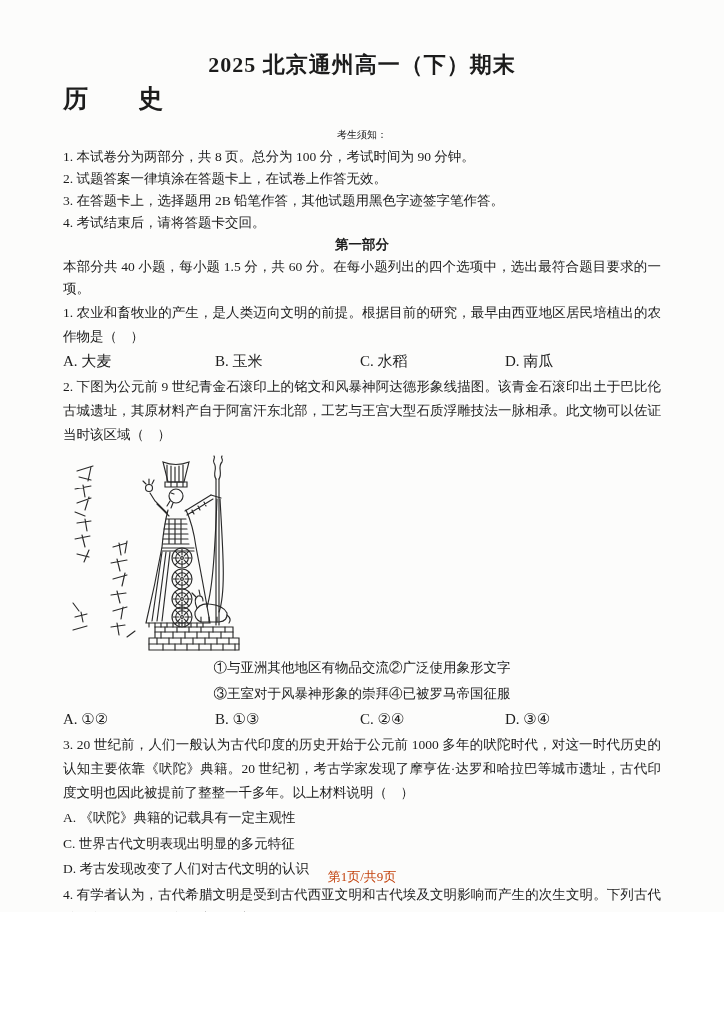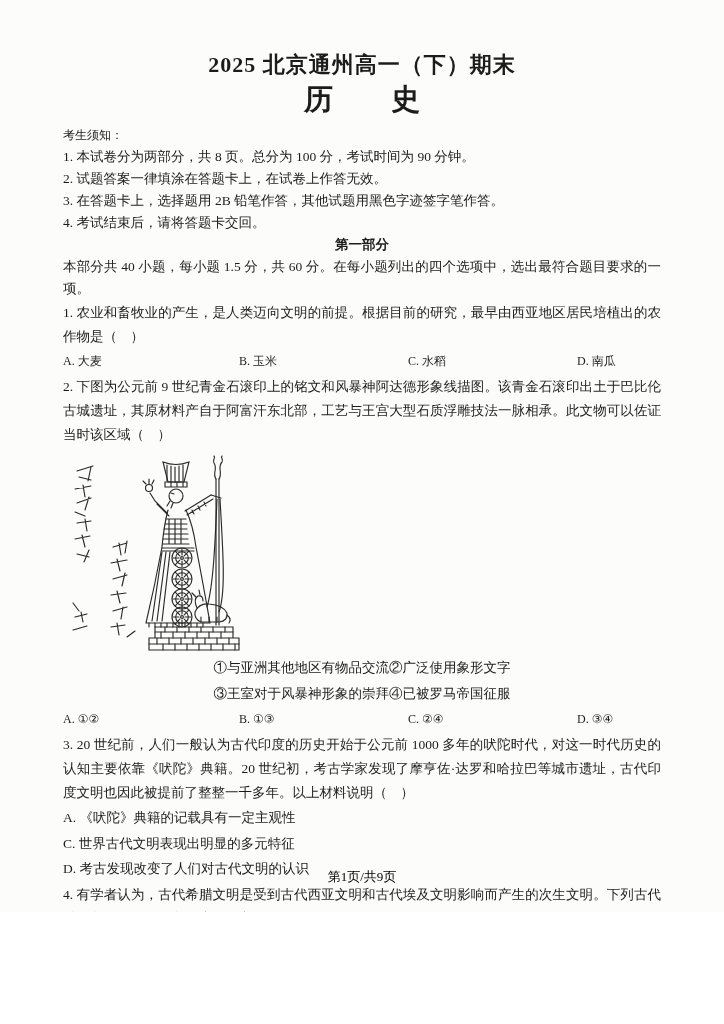--- a/index.html
+++ b/index.html
@@ -15,47 +15,45 @@
   }
   .title{
     text-align:center;
     font-size:22px;
     font-weight:700;
     letter-spacing:1px;
     line-height:30px;
     margin:0;
   }
   .subject{
-    text-align:center;
-    font-size:29px;
+    font-size:25px;
     font-weight:700;
     line-height:34px;
     margin:2px 0 8px 0;
   }
-  .notice-heading{font-size:12px;line-height:22px;}
+  .notice-heading{font-size:10px;line-height:22px;text-align:center;}
   .notice-item{font-size:13.5px;line-height:22px;}
   .part-heading{font-size:13.5px;line-height:22px;text-align:center;font-weight:bold;}
   .part-intro{font-size:13.5px;line-height:22px;text-align:justify;}
   .stem{font-size:13.5px;line-height:24px;text-align:justify;margin-top:1px;}
   .options-row{
     display:grid;
     grid-template-columns:152px 145px 145px 1fr;
-    font-size:12px;
+    font-size:15px;
     line-height:25px;
-    gap:24px;
   }
   .options-stack .opt{font-size:13.5px;line-height:25.5px;}
   .statement{font-size:13.5px;line-height:26px;text-align:center;}
   .figure-wrap{margin:8px 0 2px 2px;width:212px;height:198px;}
   .footer{
     position:absolute;
     left:0;bottom:26px;width:100%;
     text-align:center;
     font-size:13px;
-    color:#000000;
+    color:#c2410c;
   }
 </style>
 </head>
 <body>
 
 <div class="page">
 
   <h1 class="title">2025 北京通州高一（下）期末</h1>
   <h2 class="subject">历　　史</h2>
 

